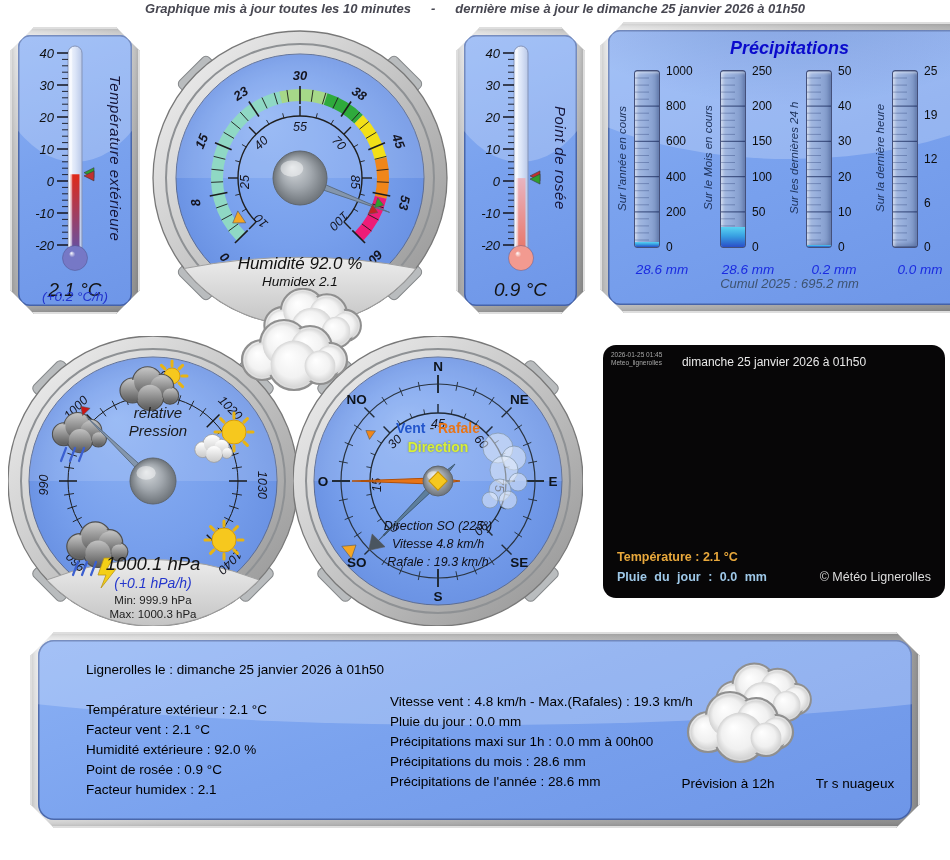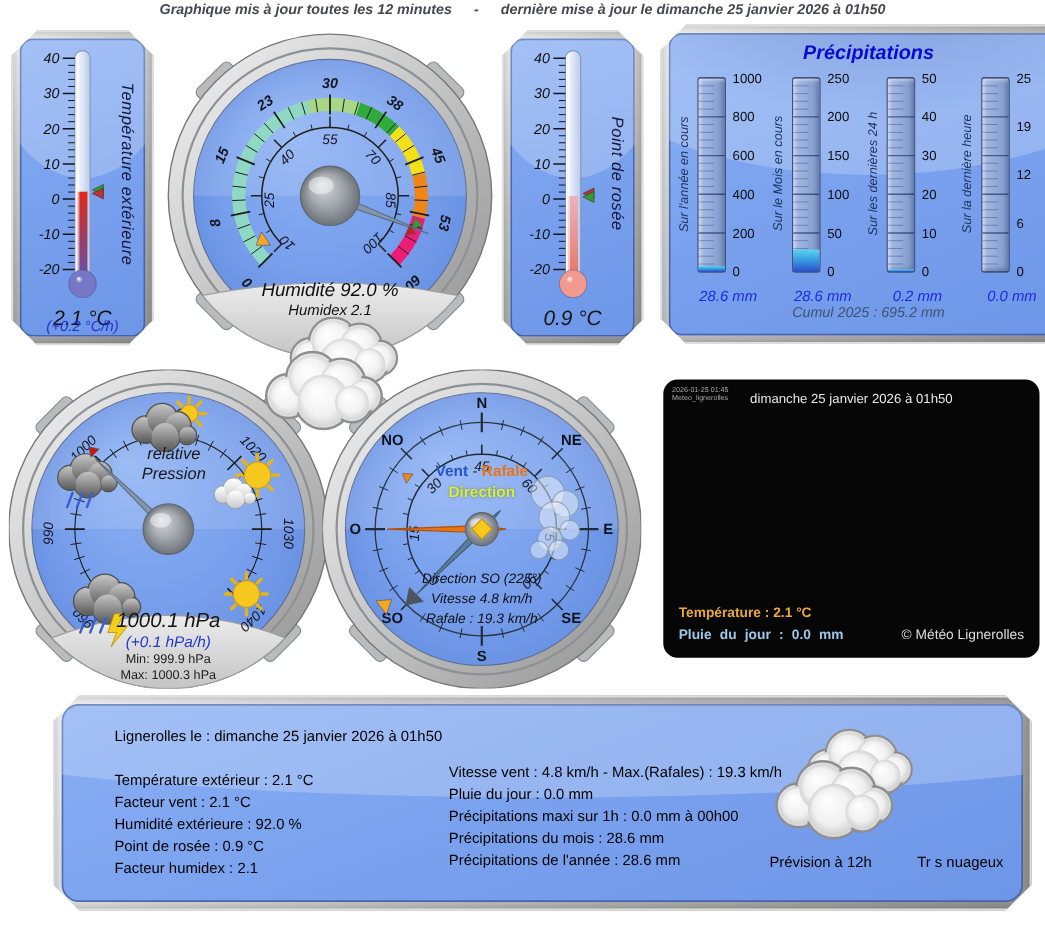--- a/index.html
+++ b/index.html
@@ -82,21 +82,21 @@
     font:13.5px "Liberation Sans",sans-serif;color:#000;}
   .sum-forecast-text{position:absolute;left:732px;top:136px;width:170px;text-align:center;
     font:13.5px "Liberation Sans",sans-serif;color:#000;}
 </style>
 </head>
 <body>
 
 <div class="stage">
 
   <div class="page-title">
-    <span>Graphique mis à jour toutes les 12 minutes</span><span class="sep">-</span><span>dernière mise à jour le dimanche 25 janvier 2026 à 01h50</span>
+    <span>Graphique mis à jour toutes les 10 minutes</span><span class="sep">-</span><span>dernière mise à jour le dimanche 25 janvier 2026 à 01h50</span>
   </div>
 
   <div class="metal-frame" style="left:10px;top:27px;width:130px;height:287px;">
     <div class="panel-blue">
       <svg id="thermoExtSvg" width="108" height="236" style="position:absolute;left:2px;top:6px;">
           <defs>
             <linearGradient id="thermoExtSvg-glass" x1="0" y1="0" x2="1" y2="0">
               <stop offset="0" stop-color="#f6f9ff"></stop>
               <stop offset="0.5" stop-color="#dde6f8"></stop>
               <stop offset="1" stop-color="#b9c8e8"></stop>
@@ -919,21 +919,21 @@
     <div class="cam-tiny">
       <div>2026-01-25 01:45</div>
       <div>Meteo_lignerolles</div>
     </div>
     <div class="cam-date">dimanche 25 janvier 2026 à 01h50</div>
     <div class="cam-temp">Température : 2.1 °C</div>
     <div class="cam-rain">Pluie du jour : 0.0 mm</div>
     <div class="cam-credit">© Météo Lignerolles</div>
   </div>
 
-  <div class="metal-frame" style="left:30px;top:632px;width:890px;height:196px;margin-left:18px;">
+  <div class="metal-frame" style="left:30px;top:632px;width:890px;height:196px;">
     <div class="panel-blue" style="border-radius:16px;">
       <div class="sum-header">Lignerolles le : dimanche 25 janvier 2026 à 01h50</div>
       <div class="sum-col" id="sumLeft" style="left:48px;top:60px;">
           <div>Température extérieur : 2.1 °C</div>
           <div>Facteur vent : 2.1 °C</div>
           <div>Humidité extérieure : 92.0 %</div>
           <div>Point de rosée : 0.9 °C</div>
           <div>Facteur humidex : 2.1</div>
         </div>
       <div class="sum-col" id="sumRight" style="left:352px;top:52px;">

